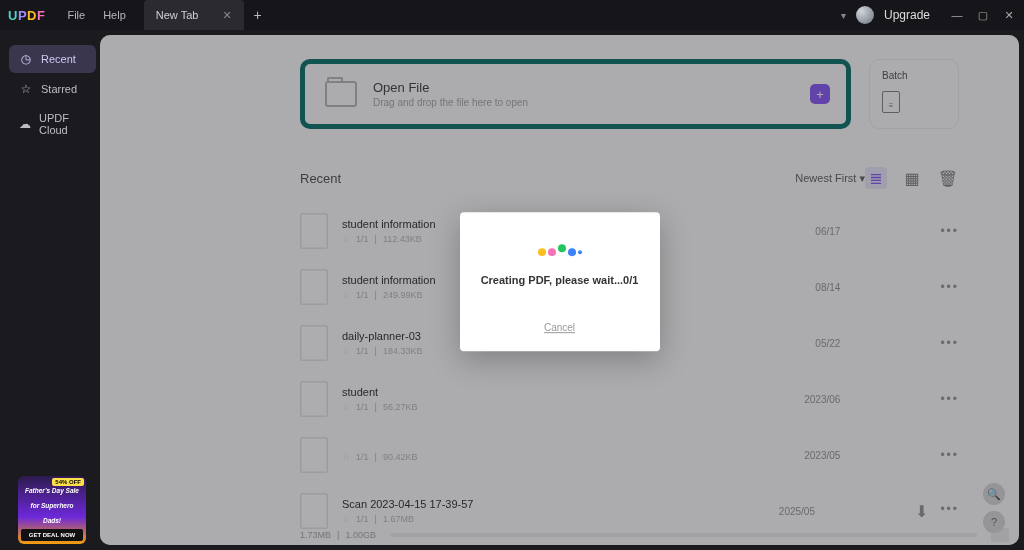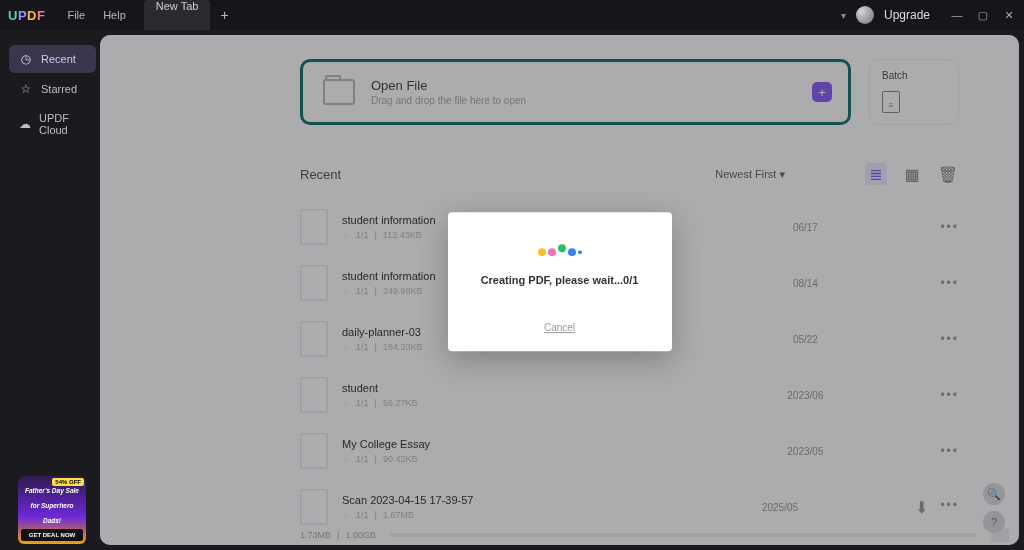--- a/index.html
+++ b/index.html
@@ -3,21 +3,21 @@
 <meta charset="utf-8">
 <style>
   * { box-sizing: border-box; margin: 0; padding: 0; font-family: -apple-system, BlinkMacSystemFont, "Segoe UI", sans-serif; }
   html, body { width: 1024px; height: 550px; overflow: hidden; background: #0f0f12; color: #c9c9cc; }
   .titlebar { height: 30px; background: #16161a; display: flex; align-items: center; padding: 0 8px; font-size: 11px; }
   .logo { font-weight: 700; font-size: 13px; letter-spacing: 0.5px; }
   .logo span:nth-child(1){color:#4fd1c5}.logo span:nth-child(2){color:#a78bfa}.logo span:nth-child(3){color:#fbbf24}.logo span:nth-child(4){color:#f472b6}
   .menu { display: flex; gap: 18px; margin-left: 22px; color: #b5b5bb; }
   .menu span { cursor: pointer; }
   .tabs { display: flex; margin-left: 18px; height: 100%; align-items: stretch; }
-  .tab { display: flex; align-items: center; background: #2a2a30; padding: 0 12px; gap: 24px; border-radius: 4px 4px 0 0; color: #cfcfd4; font-size: 11px; flex-direction: column; }
+  .tab { display: flex; align-items: center; background: #2a2a30; padding: 0 12px; gap: 24px; border-radius: 4px 4px 0 0; color: #cfcfd4; font-size: 11px; }
   .tab-x { color: #888; cursor: pointer; }
   .tab-plus { display: flex; align-items: center; padding: 0 10px; color: #bbb; font-size: 14px; cursor: pointer; }
   .spacer { flex: 1; }
   .right-cluster { display:flex; align-items:center; gap:10px; }
   .chev-down { color:#888; font-size:10px; cursor:pointer; }
   .avatar { width:18px; height:18px; border-radius:50%; background: radial-gradient(circle at 30% 30%, #d1d5db, #6b7280); }
   .upgrade { color:#ddd; font-size:12px; cursor:pointer; }
   .win-btns { display:flex; gap:12px; margin-left:10px; color:#aaa; }
   .win-btns span { cursor:pointer; width:14px; text-align:center; }
 
@@ -25,59 +25,59 @@
   .sidebar { width:95px; background:#1b1b1f; padding-top:8px; font-size:11px; }
   .sb-item { display:flex; align-items:center; gap:8px; padding:7px 10px; color:#bdbdc4; cursor:pointer; border-radius:6px; margin:2px 4px; }
   .sb-item.active { background:#3a364e; color:#cfc9f5; }
   .sb-ico { width:14px; height:14px; display:inline-flex; align-items:center; justify-content:center; font-size:12px; }
 
   .canvas { flex:1; background:#fdfdfe; border-radius:10px; position:relative; overflow:hidden; }
   .dim { position:absolute; inset:0; background:rgba(20,20,25,0.35); z-index:20; }
   .content { padding: 24px 60px 0 200px; color:#333; }
 
   .open-row { display:flex; gap:18px; }
-  .open-card { flex:1; display:flex; align-items:center; gap:16px; border:3px solid #0f766e; border-radius:10px; padding:16px 20px; position:relative; }
+  .open-card { flex:1; display:flex; align-items:center; gap:16px; border:5px solid #0f766e; border-radius:10px; padding:16px 20px; position:relative; }
   .folder-ico { width:32px; height:26px; border:2px solid #bbb; border-radius:3px; position:relative; }
   .folder-ico::before { content:''; position:absolute; top:-6px; left:0; width:12px; height:4px; border:2px solid #bbb; border-bottom:none; border-radius:2px 2px 0 0; }
   .open-title { font-size:13px; color:#444; }
   .open-sub { font-size:10px; color:#aaa; margin-top:2px; }
   .open-plus { position:absolute; right:16px; top:50%; transform:translateY(-50%); width:20px; height:20px; background:#8b5cf6; border-radius:5px; color:#fff; display:flex; align-items:center; justify-content:center; font-size:13px; cursor:pointer; }
   .batch-card { width:90px; border:1px solid #eee; border-radius:10px; padding:10px 12px; }
   .batch-title { font-size:10px; color:#555; }
   .batch-ico { margin-top:10px; width:18px; height:22px; border:1.5px solid #888; border-radius:2px; display:flex; align-items:flex-end; justify-content:center; padding-bottom:2px; color:#888; font-size:8px; }
 
   .list-hdr { display:flex; align-items:center; margin-top:38px; }
   .lh-title { font-size:13px; color:#555; }
-  .lh-sort { margin-left:auto; margin-right:80px; font-size:11px; color:#666; cursor:pointer; }
+  .lh-sort { margin-left:auto; font-size:11px; color:#666; cursor:pointer; }
   .lh-view { display:flex; gap:14px; align-items:center; }
   .vbtn { width:22px; height:22px; border-radius:4px; display:flex; align-items:center; justify-content:center; color:#888; cursor:pointer; }
   .vbtn.active { background:#ede9fe; color:#8b5cf6; }
 
   .files { margin-top:14px; }
   .frow { display:flex; align-items:center; padding:10px 0; }
   .thumb { width:28px; height:36px; background:#fff; border:1px solid #e5e5e8; border-radius:2px; box-shadow:0 0 0 1px #f1f1f3 inset; margin-right:14px; }
   .finfo { flex:0 0 270px; }
   .fname { font-size:11px; color:#333; }
   .fmeta { font-size:9px; color:#bbb; margin-top:4px; display:flex; align-items:center; gap:6px; }
   .star { color:#ddd; font-size:9px; }
-  .fdate { font-size:10px; color:#999; width:70px; text-align:center; margin-left:auto; margin-right:100px; }
+  .fdate { font-size:10px; color:#999; width:70px; text-align:right; margin-left:auto; margin-right:100px; }
   .fact { display:flex; gap:12px; color:#999; }
   .dots { letter-spacing:2px; cursor:pointer; font-size:12px; }
 
   .statusbar { position:absolute; bottom:0; left:200px; right:10px; height:20px; display:flex; align-items:center; font-size:9px; color:#aaa; gap:6px; }
   .sb-track { flex:1; height:4px; background:#eee; border-radius:2px; margin:0 8px; }
   .sb-end { width:18px; height:14px; background:#eee; border-radius:2px; }
 
   
   .fab { position:absolute; right:14px; width:22px; height:22px; border-radius:50%; background:#d9d9dd; color:#777; display:flex; align-items:center; justify-content:center; font-size:11px; cursor:pointer; z-index:5; }
   .fab.search { bottom:40px; }
   .fab.help { bottom:12px; }
 
   
-  .modal { position:absolute; z-index:30; width:224px; background:#fff; border-radius:4px; left:50%; top:50%; transform:translate(-50%,-56%); padding:28px 18px 18px; text-align:center; box-shadow:0 8px 30px rgba(0,0,0,0.25); }
+  .modal { position:absolute; z-index:30; width:200px; background:#fff; border-radius:4px; left:50%; top:50%; transform:translate(-50%,-56%); padding:28px 18px 18px; text-align:center; box-shadow:0 8px 30px rgba(0,0,0,0.25); }
   .wave { display:flex; justify-content:center; gap:2px; margin-bottom:18px; height:16px; align-items:flex-end; }
   .wave i { width:8px; height:8px; border-radius:50%; }
   .wave i:nth-child(1){background:#fbbf24}
   .wave i:nth-child(2){background:#f472b6}
   .wave i:nth-child(3){background:#22c55e; transform:translateY(-4px)}
   .wave i:nth-child(4){background:#3b82f6}
   .wave i:nth-child(5){background:#3b82f6; width:4px;height:4px; transform:translateY(-2px)}
   .modal-txt { font-size:11px; font-weight:600; color:#333; }
   .modal-cancel { margin-top:36px; font-size:10px; color:#999; text-decoration:underline; cursor:pointer; }
 
@@ -204,21 +204,20 @@
               <div class="fmeta"><span class="star">☆</span><span>1/1</span> | <span>56.27KB</span></div>
             </div>
             <div class="fdate">2023/06</div>
             <div class="fact">
               <span class="dots">•••</span>
             </div>
           </div>
           <div class="frow">
             <div class="thumb"></div>
             <div class="finfo">
-              <div class="fname">My College Essay</div>
               <div class="fmeta"><span class="star">☆</span><span>1/1</span> | <span>90.42KB</span></div>
             </div>
             <div class="fdate">2023/05</div>
             <div class="fact">
               <span class="dots">•••</span>
             </div>
           </div>
           <div class="frow">
             <div class="thumb"></div>
             <div class="finfo">

